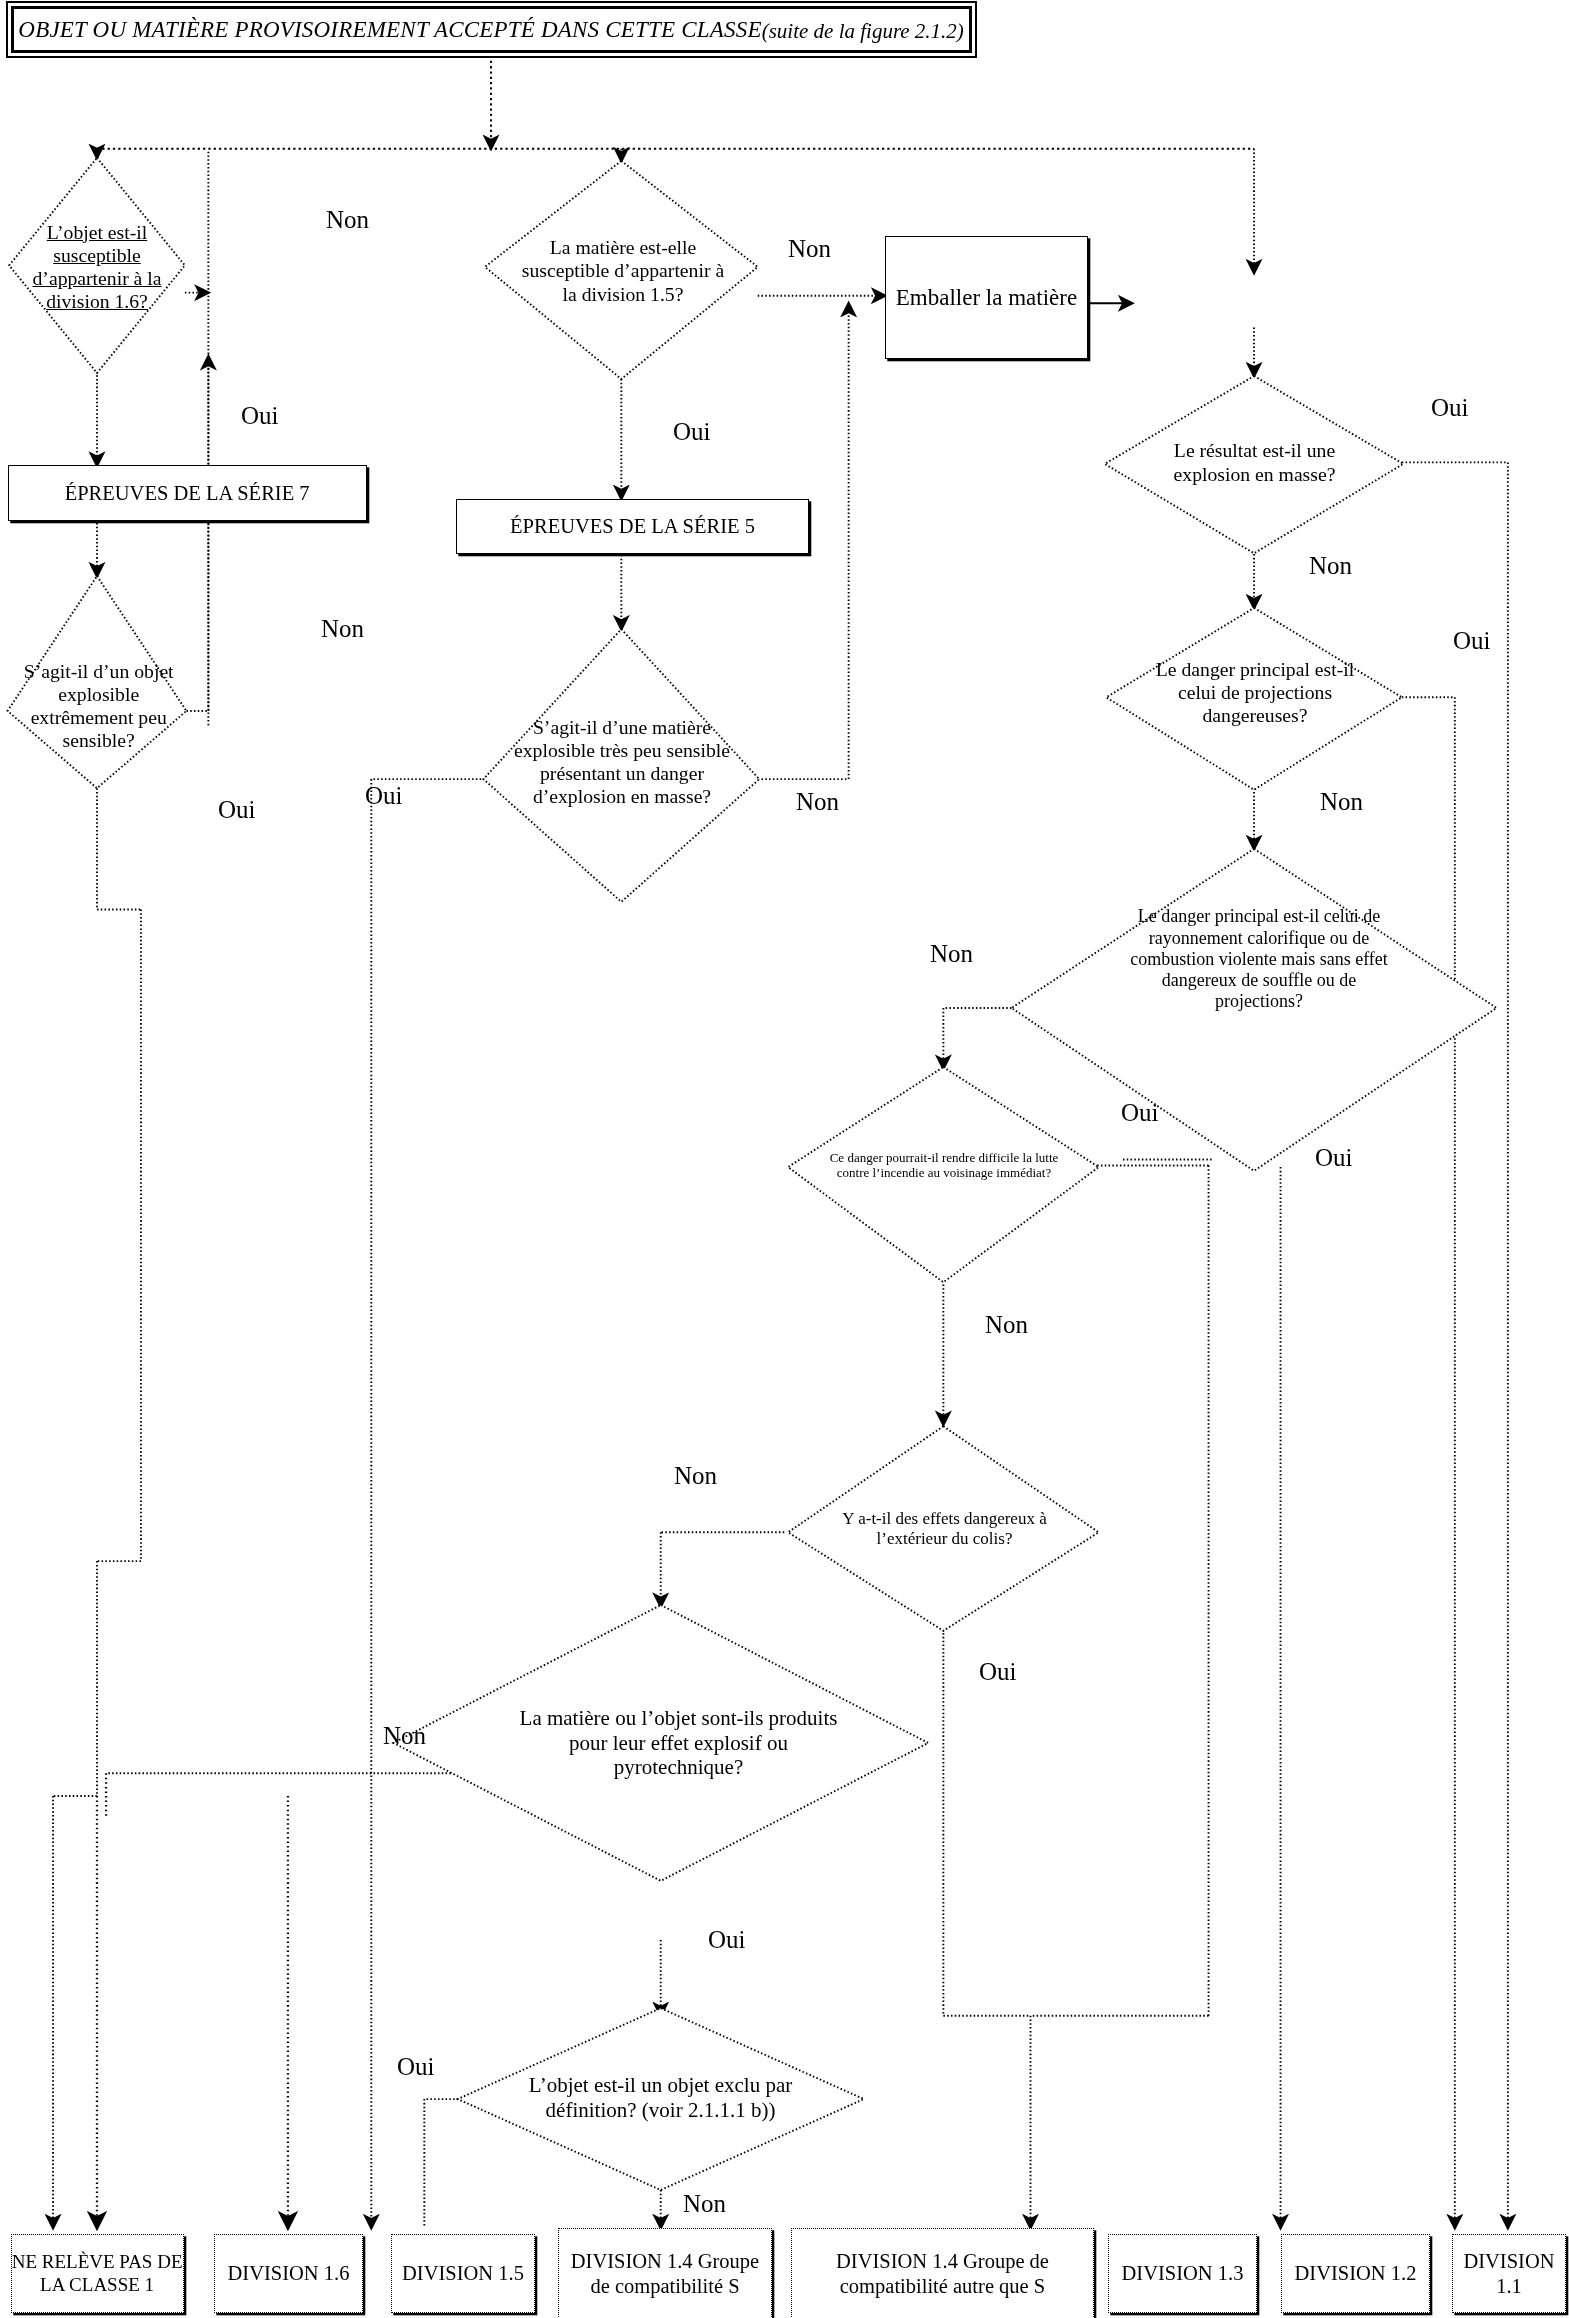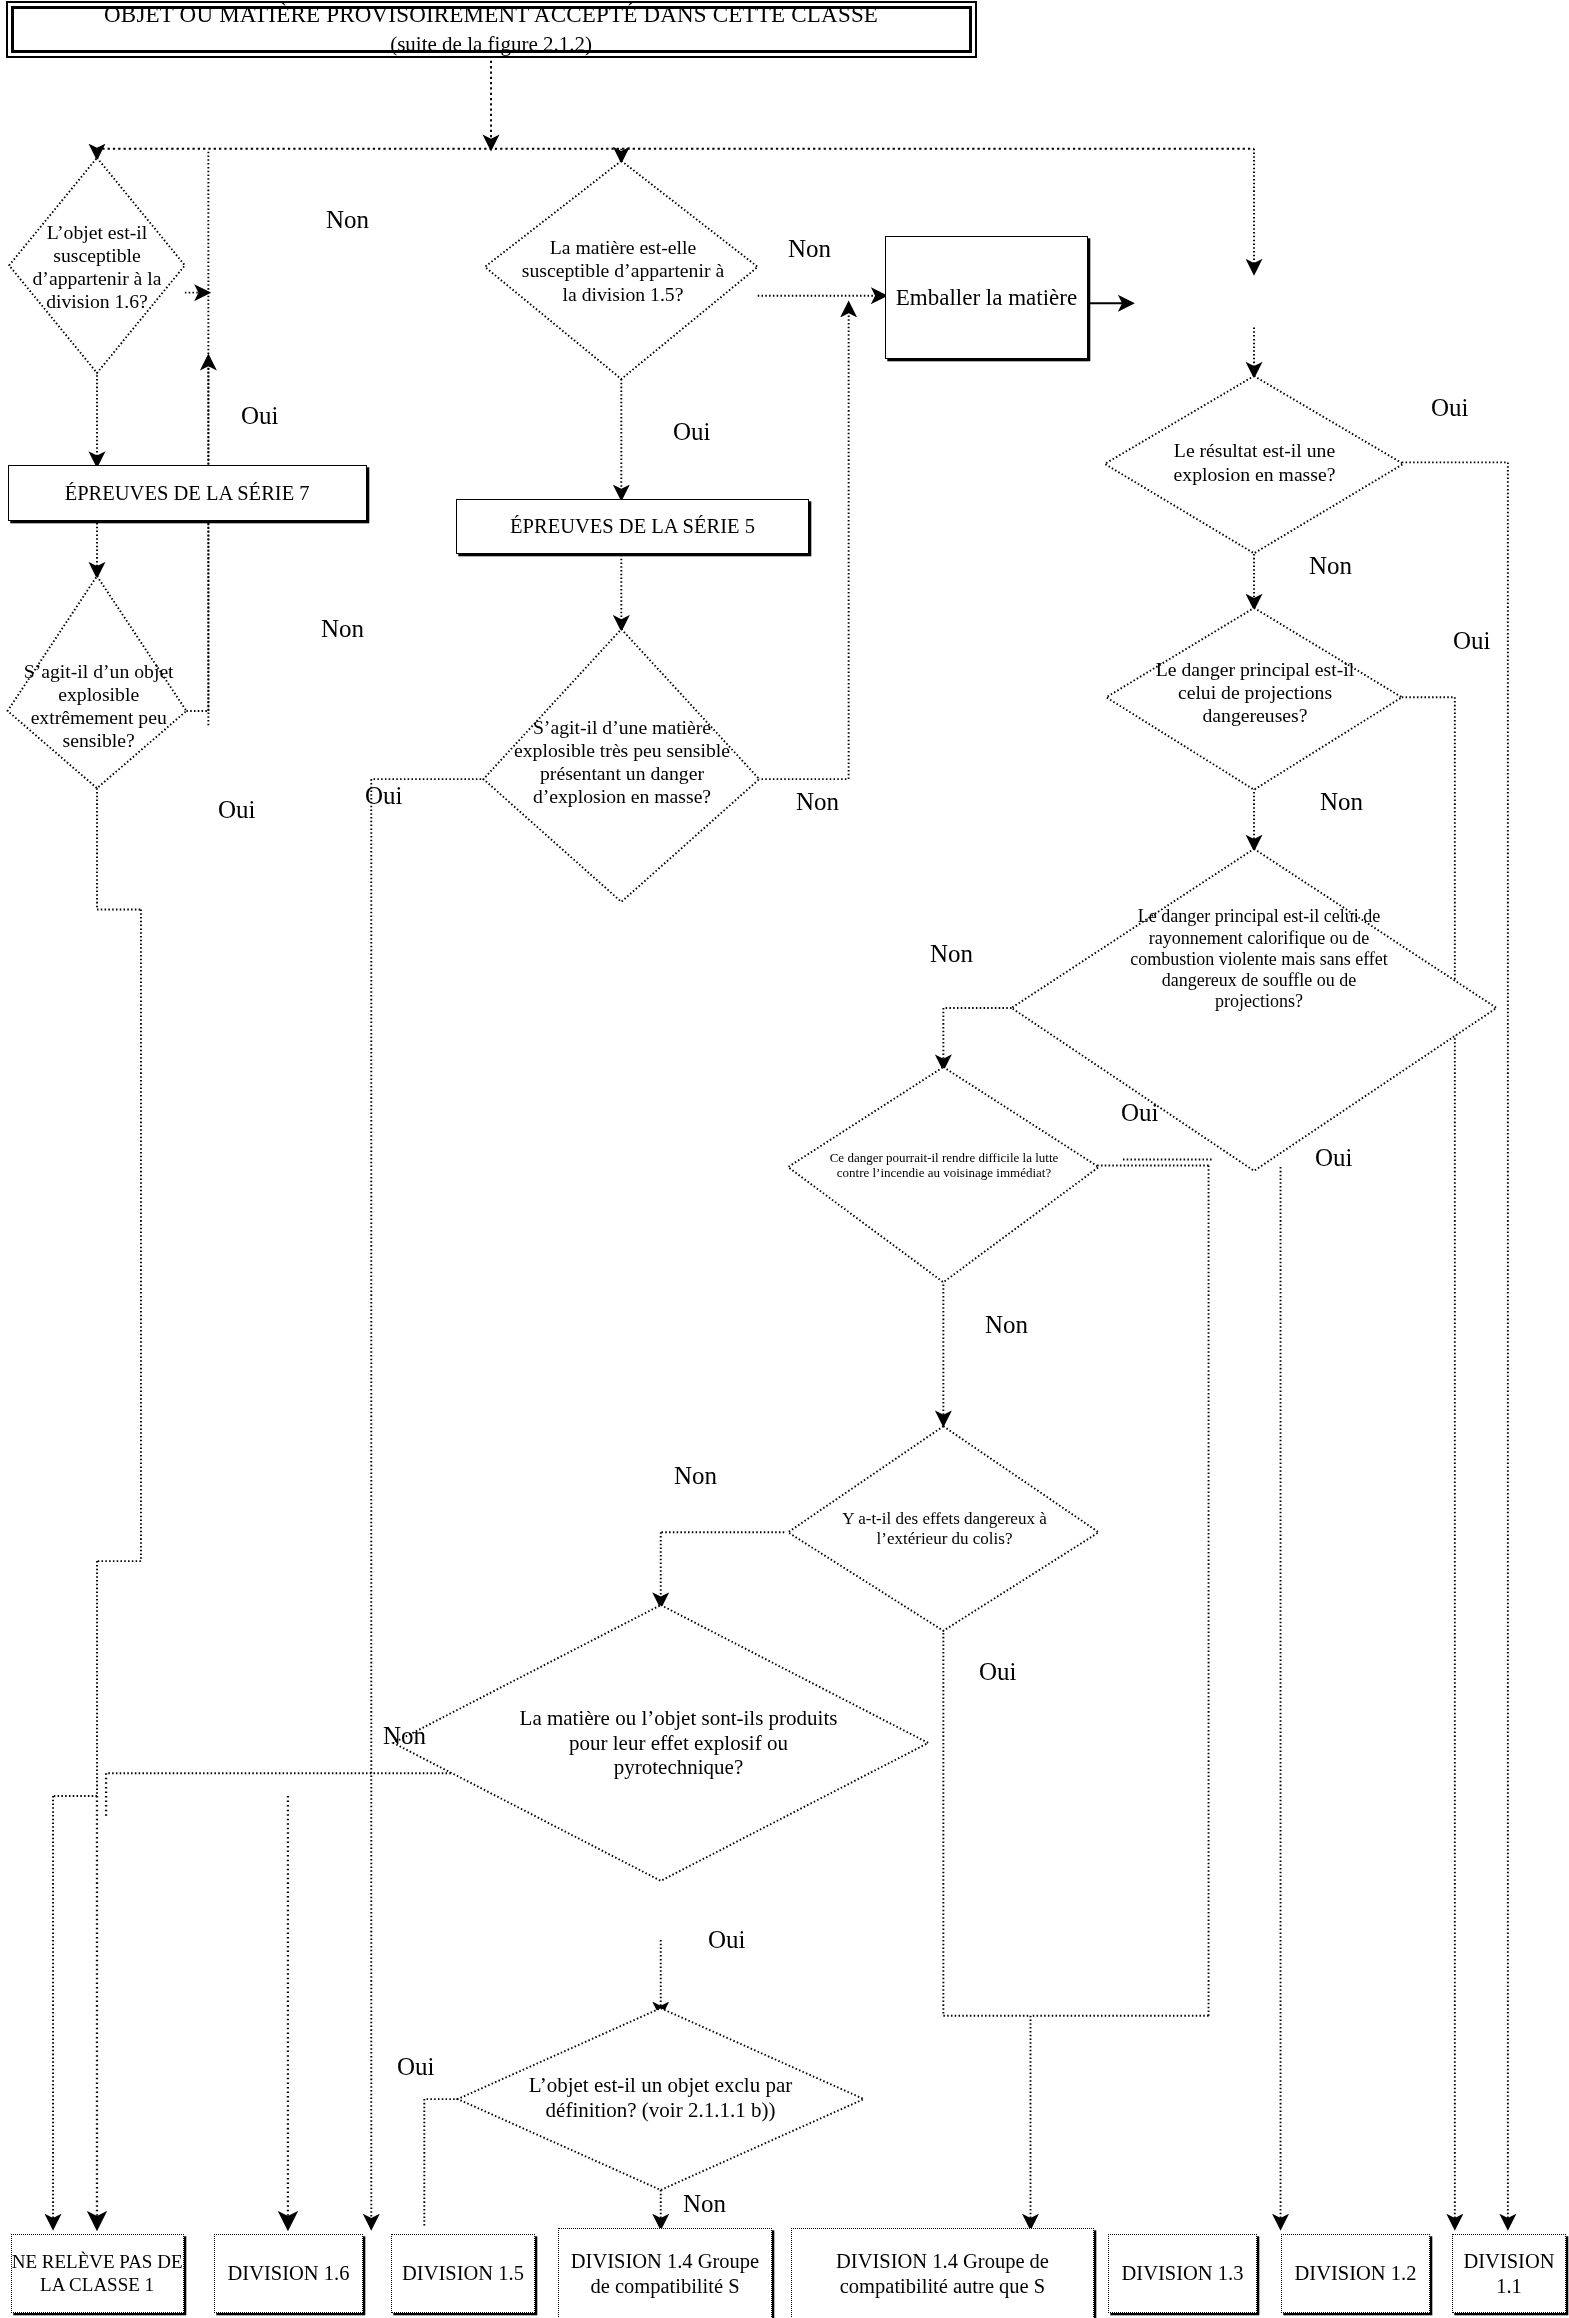--- a/index.html
+++ b/index.html
@@ -6,21 +6,21 @@
   body{font-family:"Liberation Serif", serif;color:#000;}
   #page{position:relative;width:1570px;height:2319px;background:#fff;overflow:hidden;}
   svg#canvas{position:absolute;left:0;top:0;width:1570px;height:2319px;}
 
   .node-text{position:absolute;display:flex;align-items:center;justify-content:center;
     text-align:center;line-height:1.18;pointer-events:none;}
   .lbl{position:absolute;text-align:center;white-space:nowrap;}
 
   .title-box{position:absolute;box-sizing:border-box;
     border:3px solid #000;outline:2.3px solid #000;outline-offset:3px;background:#fff;
-    display:flex;flex-direction:column;align-items:center;justify-content:center;}
+    display:flex;flex-direction:row;align-items:center;justify-content:center;font-style:italic;}
   .title-line1{font-size:23px;letter-spacing:0.2px;}
   .title-line2{font-size:21px;margin-top:4.5px;}
 
   .procbox{position:absolute;box-sizing:border-box;background:#fff;
     border:1.5px dotted #000;display:flex;align-items:center;justify-content:center;
     text-align:center;line-height:1.2;}
   .procbox.heavy{border:1.5px solid #000;box-shadow:2.3px 2.3px 0 #000;}
   .terminal{position:absolute;box-sizing:border-box;background:#fff;
     border:1.5px dotted #000;display:flex;align-items:center;justify-content:center;
     text-align:center;line-height:1.2;box-shadow:2.3px 2.3px 0 #000;}
@@ -164,21 +164,21 @@
 
   <div class="procbox heavy" style="left:456px;top:499px;width:353px;height:55px;font-size:20.5px;">
     <span>ÉPREUVES DE LA SÉRIE 5</span>
   </div>
 
   <div class="procbox heavy" style="left:885px;top:236px;width:203px;height:123px;font-size:23px;">
     <span>Emballer la matière</span>
   </div>
 
 
-  <div class="node-text" style="left:21px;top:214px;width:152px;height:106px;font-size:19.7px;">
+  <div class="node-text" style="left:21px;top:214px;width:152px;height:106px;font-size:19.7px;text-decoration:underline;">
     <span>L’objet est-il susceptible d’appartenir à la division 1.6?</span>
   </div>
 
   <div class="node-text" style="left:514px;top:218px;width:218px;height:106px;font-size:19.7px;">
     <span>La matière est-elle susceptible d’appartenir à la division 1.5?</span>
   </div>
 
   <div class="node-text" style="left:16.7px;top:653px;width:164px;height:106px;font-size:19.7px;">
     <span>S’agit-il d’un objet explosible extrêmement peu sensible?</span>
   </div>

